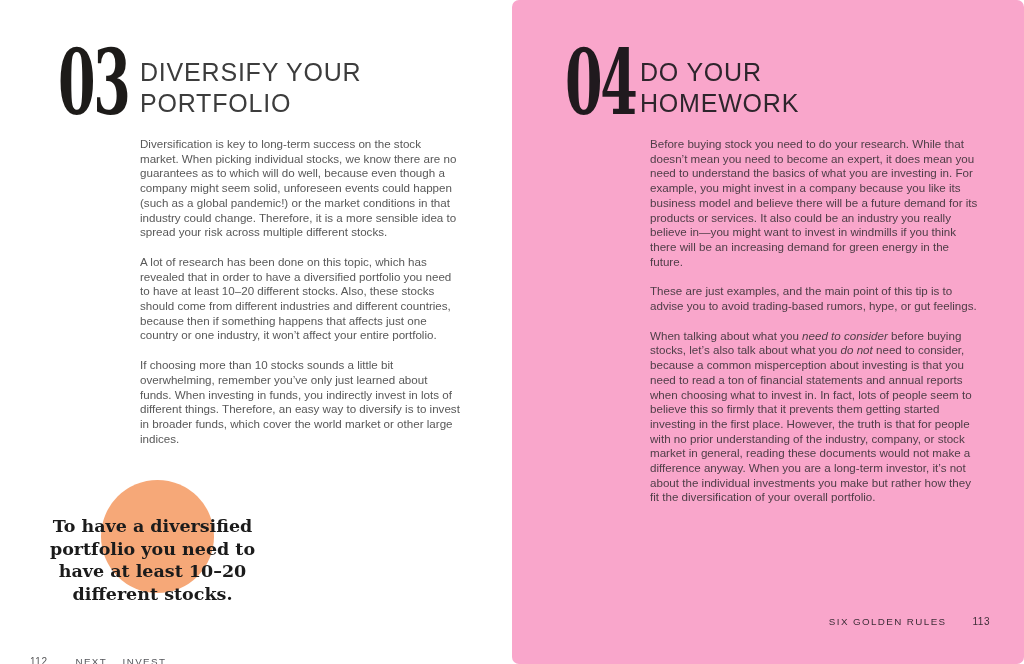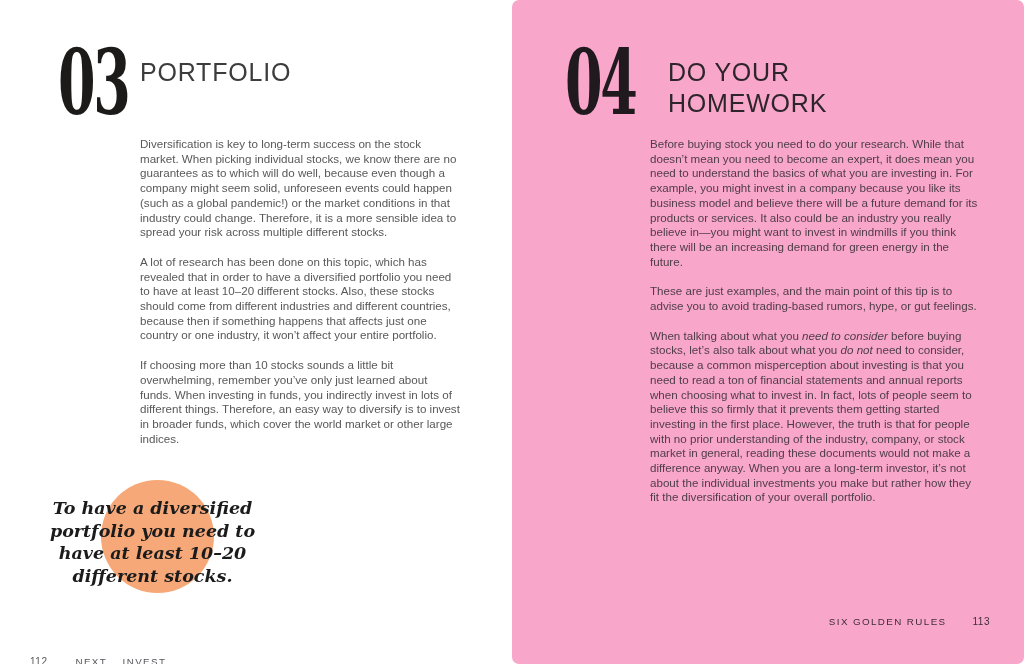--- a/index.html
+++ b/index.html
@@ -33,21 +33,21 @@
 
   .chapter-title {
     position: absolute;
     top: 57px; left: 140px;
     font-weight: 300;
     font-size: 25px;
     line-height: 31px;
     letter-spacing: 0.8px;
     color: #3c3c3c;
   }
-  .page.right .chapter-title { left: 156px; color: #2e252c; }
+  .page.right .chapter-title { left: 128px; color: #2e252c; }
   .chapter-title span { display: block; }
 
   .body-text {
     position: absolute;
     top: 137px; left: 140px; width: 320px;
     font-size: 11.6px;
     line-height: 14.7px;
     color: #585858;
   }
   .page.right .body-text { left: 138px; width: 331px; color: #4e3d47; }
@@ -56,24 +56,23 @@
 
   .pullquote-circle {
     position: absolute;
     left: 101px; top: 480px;
     width: 113px; height: 113px;
     border-radius: 50%;
     background: #F6A878;
   }
   .pullquote-text {
     position: absolute;
-    left: 40px; top: 497px; width: 225px;
+    left: 40px; top: 515px; width: 225px;
     font-family: "DejaVu Serif", serif;
     font-weight: bold;
-    font-style: italic;
     font-size: 17.5px;
     line-height: 22.5px;
     text-align: center;
     color: #1b1b1b;
   }
   .pullquote-text span { display: block; }
 
   .footer-left {
     position: absolute; top: 616px; left: 30px;
     display: flex; align-items: baseline;
@@ -96,20 +95,21 @@
   .page.right .page-num { font-size: 10px; letter-spacing: 0.5px; color: #3f2e39; }
 </style>
 </head>
 <body>
 
 <div class="spread">
 
   <section class="page left" style="background: rgb(255, 255, 255);">
     <div class="chapter-number">03</div>
     <h1 class="chapter-title">
+      <span>DIVERSIFY YOUR</span>
       <span>PORTFOLIO</span>
     </h1>
 
     <div class="body-text">
         <p><span>Diversification is key to long-term success on the stock market. When picking individual stocks, we know there are no guarantees as to which will do well, because even though a company might seem solid, unforeseen events could happen (such as a global pandemic!) or the market conditions in that industry could change. Therefore, it is a more sensible idea to spread your risk across multiple different stocks.</span></p>
         <p><span>A lot of research has been done on this topic, which has revealed that in order to have a diversified portfolio you need to have at least 10–20 different stocks. Also, these stocks should come from different industries and different countries, because then if something happens that affects just one country or one industry, it won’t affect your entire portfolio.</span></p>
         <p><span>If choosing more than 10 stocks sounds a little bit overwhelming, remember you’ve only just learned about funds. When investing in funds, you indirectly invest in lots of different things. Therefore, an easy way to diversify is to invest in broader funds, which cover the world market or other large indices.</span></p>
       </div>
 
     <div class="pullquote-circle" style="background: rgb(246, 168, 120);"></div>

